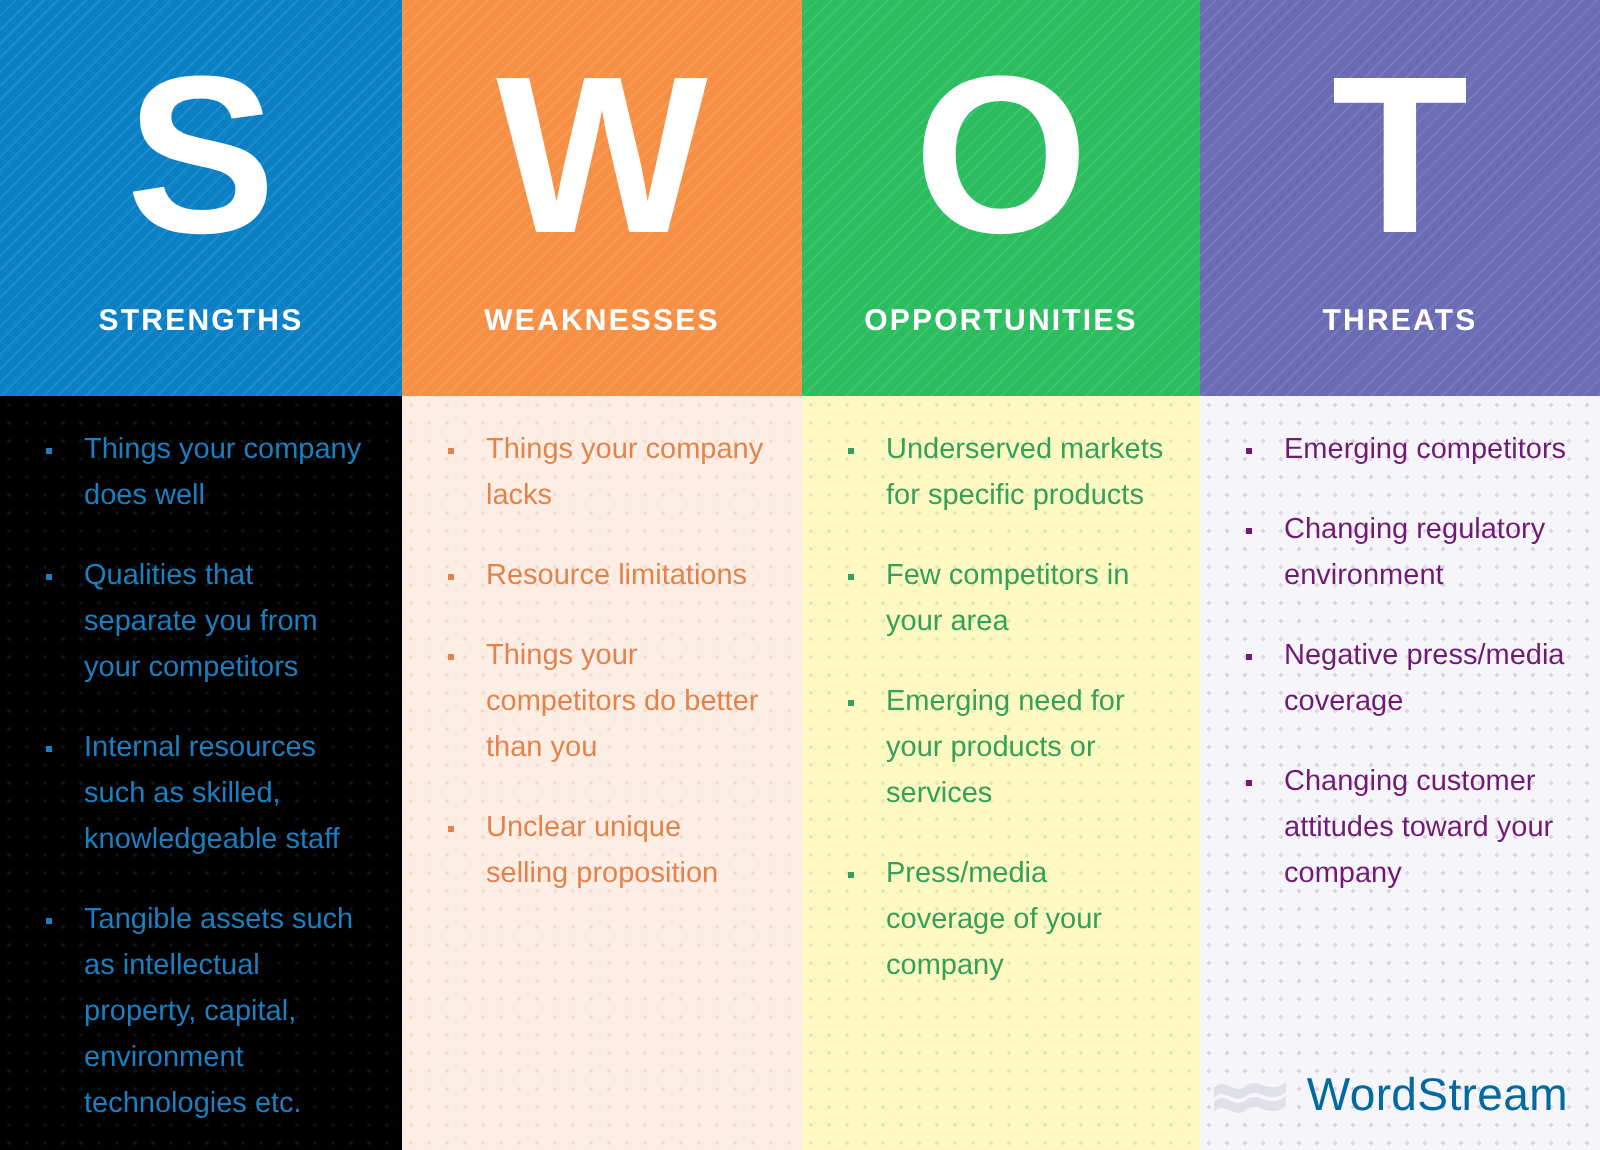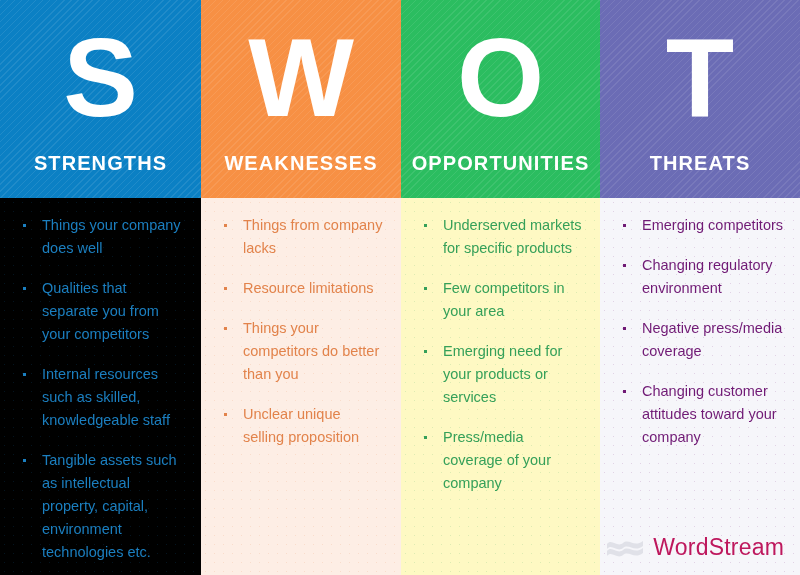--- a/index.html
+++ b/index.html
@@ -62,21 +62,21 @@
     font-size: 112px;
     font-weight: bold;
     line-height: 1;
     margin-top: 22px;
     letter-spacing: 0px;
   }
   .head-label {
     position: relative;
     z-index: 2;
     color: #ffffff;
-    font-size: 20px;
+    font-size: 15px;
     font-weight: bold;
     letter-spacing: 1.1px;
     margin-top: 18px;
     text-align: center;
   }
 
   .col-body {
     position: relative;
     flex: 1;
     box-sizing: border-box;
@@ -141,21 +141,21 @@
     gap: 9px;
     z-index: 5;
   }
   .logo-mark {
     display: block;
     width: 38px;
     height: 20px;
   }
   .logo-text {
     font-size: 23px;
-    color: #be185d;
+    color: #0369a1;
     letter-spacing: 0.2px;
     line-height: 1;
   }
 </style>
 </head>
 <body>
 
 <div class="board">
 
   <div class="column col-s">
@@ -173,21 +173,21 @@
     </div>
   </div>
 
   <div class="column col-w">
     <div class="col-head head-w">
       <div class="head-letter">W</div>
       <div class="head-label">WEAKNESSES</div>
     </div>
     <div class="col-body body-w">
       <ul class="bullets">
-        <li>Things from company lacks</li>
+        <li>Things your company lacks</li>
         <li>Resource limitations</li>
         <li>Things your competitors do better than you</li>
         <li>Unclear unique selling proposition</li>
       </ul>
     </div>
   </div>
 
   <div class="column col-o">
     <div class="col-head head-o">
       <div class="head-letter">O</div>

